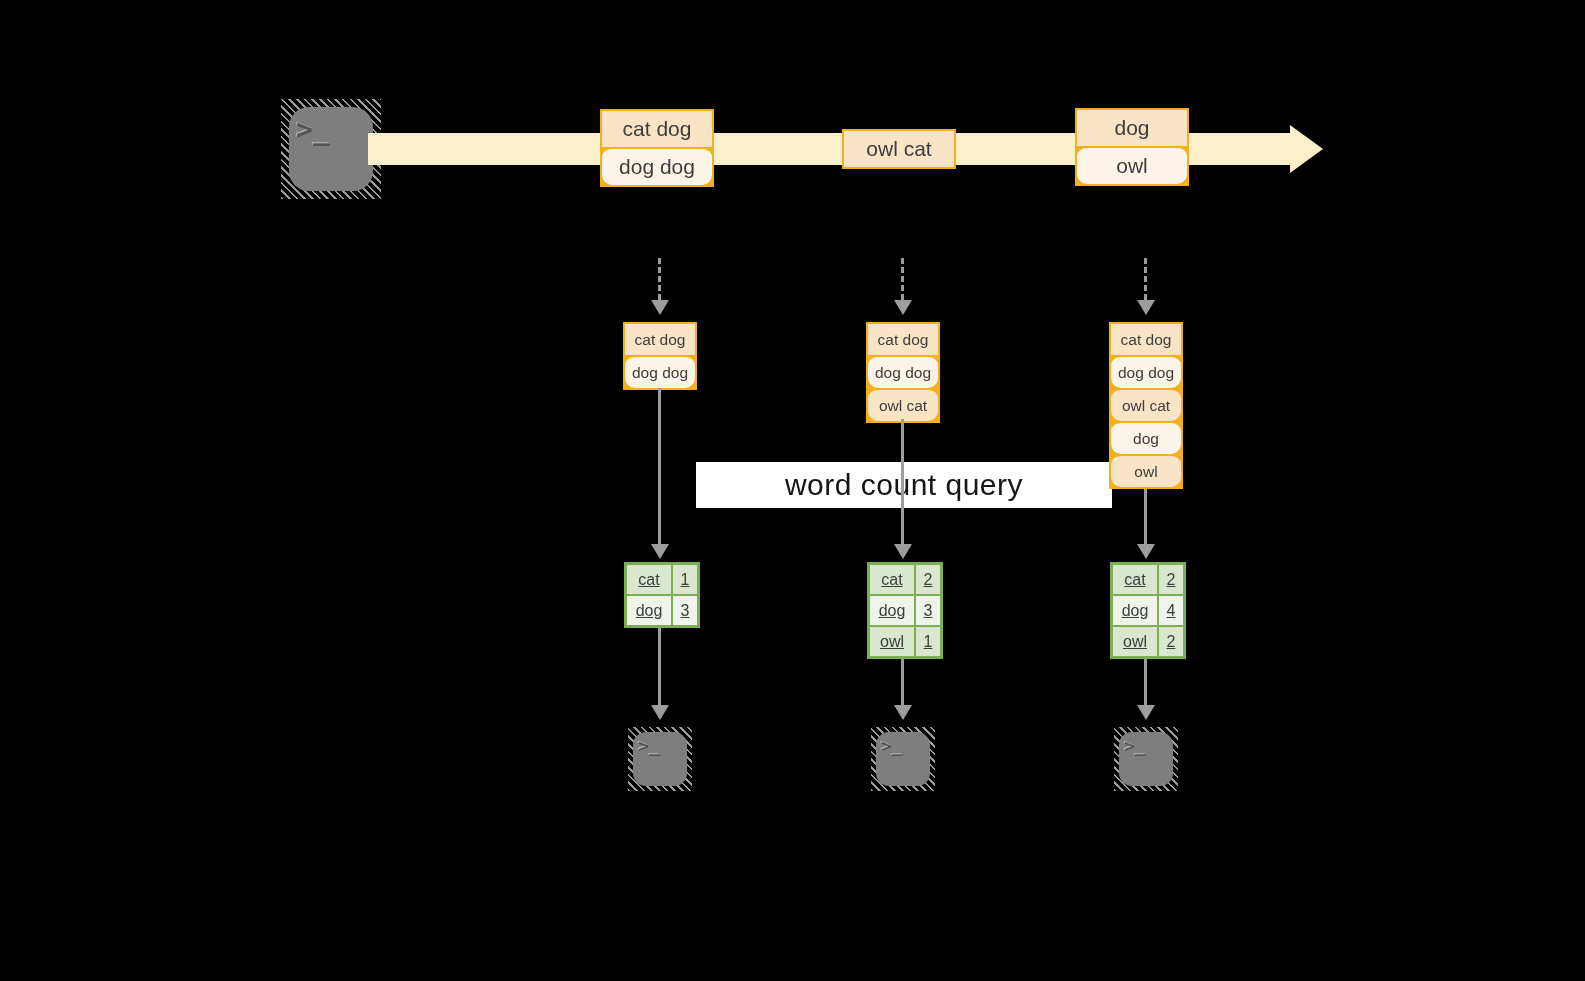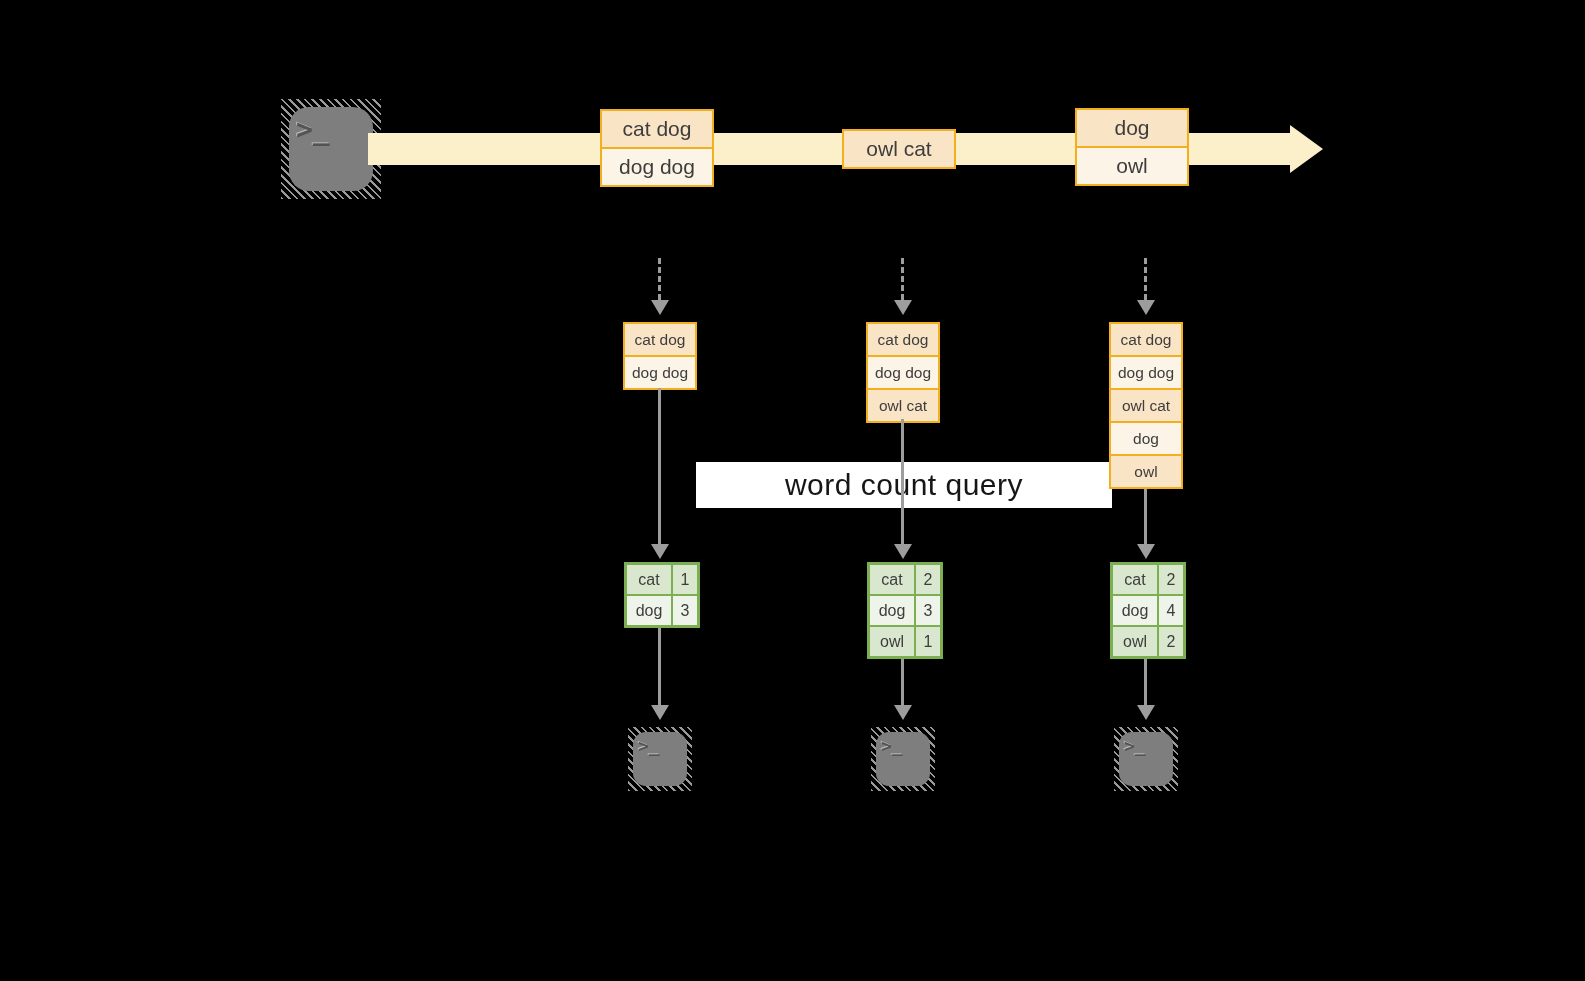--- a/index.html
+++ b/index.html
@@ -9,41 +9,41 @@
   }
   
   .band{position:absolute;background:var(--stream-band,#FBF0CA);}
   .band-head{position:absolute;width:0;height:0;
     border-top:24px solid transparent;border-bottom:24px solid transparent;
     border-left:33px solid var(--stream-band,#FBF0CA);}
   
   .obox{position:absolute;box-sizing:border-box;border:2.5px solid var(--box-border,#F2B01E);
     display:flex;flex-direction:column;background:var(--box-border,#F2B01E);}
   .orow{display:flex;align-items:center;justify-content:center;}
-  .orow + .orow{border-top:2.5px solid var(--box-border,#F2B01E);}
+  .orow + .orow{border-top:2.5px solid var(--box-border,#F2B01E);border-radius:10px;}
   .stream-box{width:114px;}
   .stream-box .orow{height:36px;font-size:21px;}
   .state-box{width:74px;}
   .state-box .orow{height:31px;font-size:15.5px;}
   .fill-a{background:var(--box-fill-dark,#FAE4C6);}
   .fill-b{background:var(--box-fill-light,#FDF4E8);}
   
   .vdash{position:absolute;width:0;border-left:3px dashed var(--arrow,#9D9D9D);}
   .vline{position:absolute;width:3px;background:var(--arrow,#9D9D9D);}
   .ahead{position:absolute;width:0;height:0;
     border-left:9px solid transparent;border-right:9px solid transparent;
     border-top:15px solid var(--arrow,#9D9D9D);}
   .z2{z-index:2;}
   
   .query-box{position:absolute;left:696px;top:462px;width:416px;height:46px;
     background:var(--query-bg,#FFFFFF);display:flex;align-items:center;justify-content:center;z-index:1;}
   .query-box span{font-size:30px;color:#161616;letter-spacing:.5px;}
   
   .gtable{position:absolute;box-sizing:border-box;border:3px solid var(--table-border,#7CAE52);
-    background:var(--table-border,#7CAE52);display:grid;grid-template-columns:44px 24px;gap:2px;}
+    background:var(--table-border,#7CAE52);display:grid;grid-template-columns:44px 24px;gap:2px;text-decoration:underline;}
   .gcell{display:flex;align-items:center;justify-content:center;height:29px;font-size:16px;}
   .gfill-a{background:var(--table-fill-dark,#D9E7CF);}
   .gfill-b{background:var(--table-fill-light,#EFF4EA);}
   
   .term{position:absolute;background:repeating-linear-gradient(45deg,#9a9a9a 0 1.8px,rgba(0,0,0,0) 1.8px 5.4px);}
   .term-inner{position:absolute;background:var(--terminal,#7E7E7E);}
   .term-glyph{position:absolute;font-family:"DejaVu Sans Mono",monospace;font-weight:bold;
     color:#545454;text-shadow:-1px -1px 0 rgba(195,195,195,.85);}
   .term-big{width:100px;height:100px;}
   .term-big .term-inner{left:8px;top:8px;right:8px;bottom:8px;border-radius:20px;}

